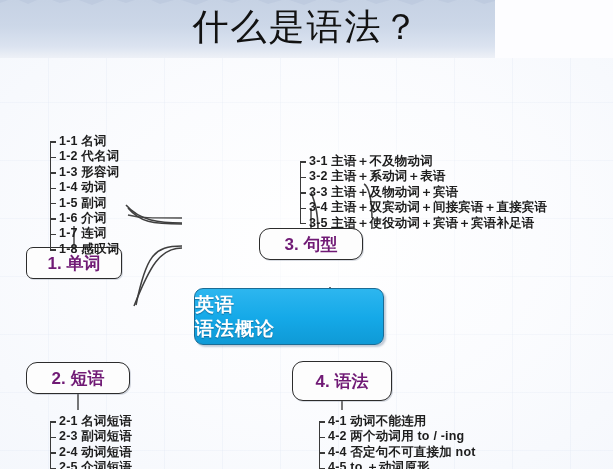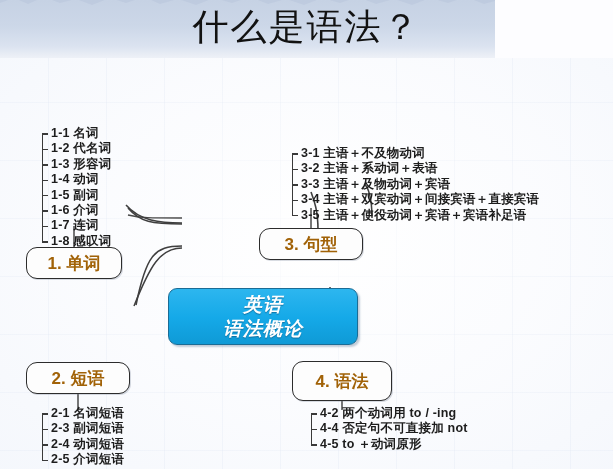--- a/index.html
+++ b/index.html
@@ -90,56 +90,55 @@
     position: absolute;
     box-sizing: border-box;
     background: #fdfdfd;
     border: 1.6px solid #2c2c2c;
     border-radius: 11px;
     box-shadow: 1px 1px 0 rgba(120,130,150,.28);
     display: flex;
     align-items: center;
     justify-content: center;
     font-weight: bold;
-    color: #a16207;
-    white-space: nowrap;
-  }
-  #node-words   { left: 26px;  top: 189px; width: 96px;  height: 32px; font-size: 17px; }
+    color: #701a75;
+    white-space: nowrap;
+  }
+  #node-words   { left: 26px;  top: 189px; width: 96px;  height: 32px; font-size: 17px; border-radius: 7px; }
   #node-phrases { left: 26px;  top: 304px; width: 104px; height: 32px; font-size: 17px; }
   #node-types   { left: 259px; top: 170px; width: 104px; height: 32px; font-size: 17px; }
   #node-grammar { left: 292px; top: 303px; width: 100px; height: 40px; font-size: 17px; }
 
   #node-center {
     position: absolute;
-    left: 168px; top: 230px;
+    left: 194px; top: 230px;
     width: 190px; height: 57px;
     box-sizing: border-box;
     background: linear-gradient(180deg, #2db6ef 0%, #15a9e8 52%, #0f9ad6 100%);
     border: 1.6px solid #1b6c95;
     border-radius: 9px;
     box-shadow: 2px 2px 2px rgba(80,110,140,.35);
     display: flex;
     flex-direction: column;
-    align-items: center;
+    align-items: flex-start;
     justify-content: center;
     color: #ffffff;
     font-weight: bold;
     font-size: 19px;
     line-height: 24px;
     letter-spacing: 1px;
     text-shadow: 0 1px 1px rgba(10,70,110,.55);
     white-space: nowrap;
-    font-style: italic;
   }
 
   
   .leaf-list {
     position: absolute;
     list-style: none;
-    margin: 4px;
+    margin: 12px;
     padding: 0;
   }
   .leaf {
     position: relative;
     font-size: 12.5px;
     line-height: 15.4px;
     font-weight: bold;
     color: #1d1d1d;
     white-space: nowrap;
     padding-left: 9px;
@@ -246,20 +245,21 @@
 
     <ul class="leaf-list" id="list-types">
       <li class="leaf">3-1 主语＋不及物动词</li>
       <li class="leaf">3-2 主语＋系动词＋表语</li>
       <li class="leaf">3-3 主语＋及物动词＋宾语</li>
       <li class="leaf">3-4 主语＋双宾动词＋间接宾语＋直接宾语</li>
       <li class="leaf">3-5 主语＋使役动词＋宾语＋宾语补足语</li>
     </ul>
 
     <ul class="leaf-list" id="list-grammar">
+      <li class="leaf">4-1 动词不能连用</li>
       <li class="leaf">4-2 两个动词用 to / -ing</li>
       <li class="leaf">4-4 否定句不可直接加 not</li>
       <li class="leaf">4-5 to ＋动词原形</li>
 
     </ul>
 
   </div>
 </div>
 
 </body></html>

